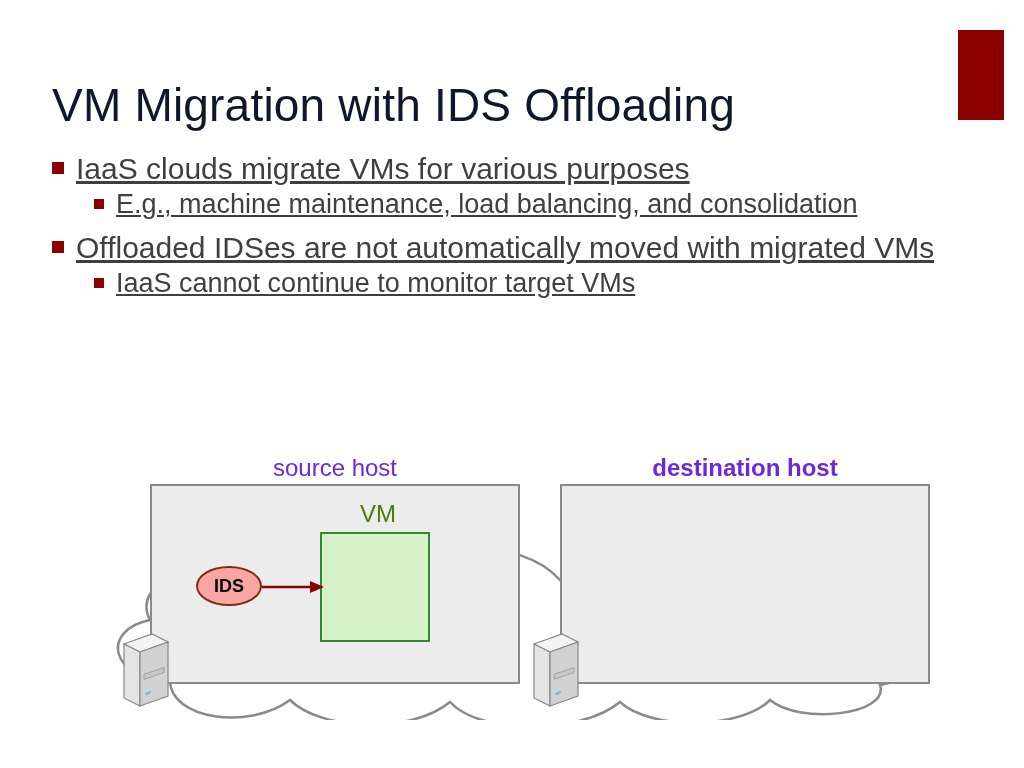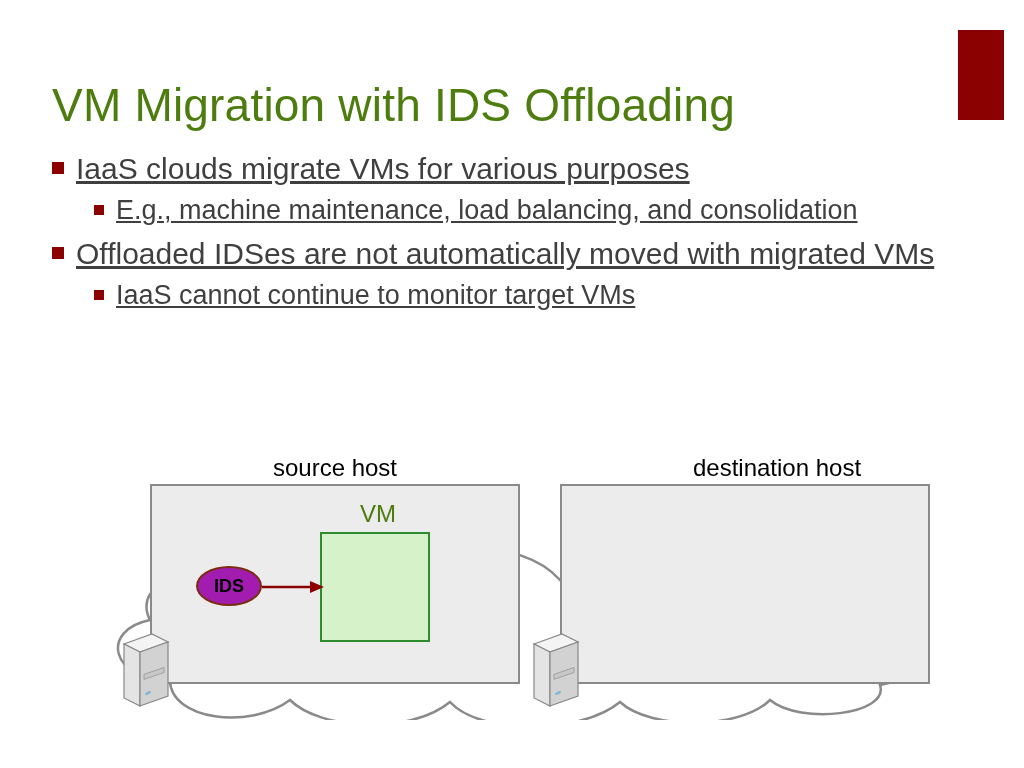--- a/index.html
+++ b/index.html
@@ -2,49 +2,49 @@
 <html><head>
 <meta charset="utf-8">
 <style>
   * { box-sizing: border-box; margin: 0; padding: 0; }
   html, body { width: 1024px; height: 768px; background: #fff; font-family: Verdana, Geneva, sans-serif; color: #3f3f3f; overflow: hidden; }
 
   .slide { position: relative; width: 1024px; height: 768px; }
 
   .accent-bar { position: absolute; top: 30px; right: 20px; width: 46px; height: 90px; background: #8b0000; }
 
-  h1.title { position: absolute; top: 78px; left: 52px; font-size: 46px; font-weight: 400; color: #4d7c0f; letter-spacing: 0.2px; }
+  h1.title { position: absolute; top: 78px; left: 52px; font-size: 46px; font-weight: 400; color: #0f172a; letter-spacing: 0.2px; }
 
   ul.body { position: absolute; top: 150px; left: 52px; width: 900px; list-style: none; font-size: 30px; line-height: 1.25; text-decoration: underline; }
   ul.body > li { position: relative; padding-left: 24px; margin-bottom: 8px; }
   ul.body > li::before { content: ""; position: absolute; left: 0; top: 12px; width: 12px; height: 12px; background: #8b0000; }
-  ul.sub { list-style: none; margin-top: 6px; }
+  ul.sub { list-style: none; }
   ul.sub > li { position: relative; padding-left: 40px; font-size: 27px; margin-bottom: 6px; }
   ul.sub > li::before { content: ""; position: absolute; left: 18px; top: 11px; width: 10px; height: 10px; background: #8b0000; }
 
   .diagram { position: absolute; left: 0; top: 430px; width: 1024px; height: 330px; }
 
   
   .cloud { position: absolute; left: 90px; top: 100px; width: 860px; height: 190px; }
   .cloud svg { width: 100%; height: 100%; }
 
   
   .host { position: absolute; top: 54px; width: 370px; height: 200px; background: #ececec; border: 2px solid #8a8a8a; }
   .host.src { left: 150px; }
   .host.dst { left: 560px; }
-  .host-label { position: absolute; top: 24px; width: 370px; text-align: center; font-size: 24px; color: #000000; }
+  .host-label { position: absolute; top: 24px; width: 370px; text-align: center; font-size: 24px; color: #6d28d9; }
   .host-label.src { left: 150px; }
-  .host-label.dst { left: 592px; }
+  .host-label.dst { left: 560px; font-weight: bold; }
 
   
   .vm-label { position: absolute; top: 70px; left: 360px; font-size: 24px; color: #4d7c0f; }
   .vm-box { position: absolute; top: 102px; left: 320px; width: 110px; height: 110px; background: #d6f2c9; border: 2px solid #2e8b2e; }
 
   
-  .ids { position: absolute; top: 136px; left: 196px; width: 66px; height: 40px; background: #a21caf; border: 2px solid #7a2d0e; border-radius: 50%; display: flex; align-items: center; justify-content: center; font-size: 18px; font-weight: bold; color: #000; }
+  .ids { position: absolute; top: 136px; left: 196px; width: 66px; height: 40px; background: #fca5a5; border: 2px solid #7a2d0e; border-radius: 50%; display: flex; align-items: center; justify-content: center; font-size: 18px; font-weight: bold; color: #000; }
 
   
   .arrow { position: absolute; top: 150px; left: 262px; width: 62px; height: 14px; }
   .arrow svg { width: 100%; height: 100%; overflow: visible; }
 
   
   .server { position: absolute; width: 60px; height: 80px; }
   .server.s1 { left: 116px; top: 200px; }
   .server.s2 { left: 526px; top: 200px; }
 </style>

